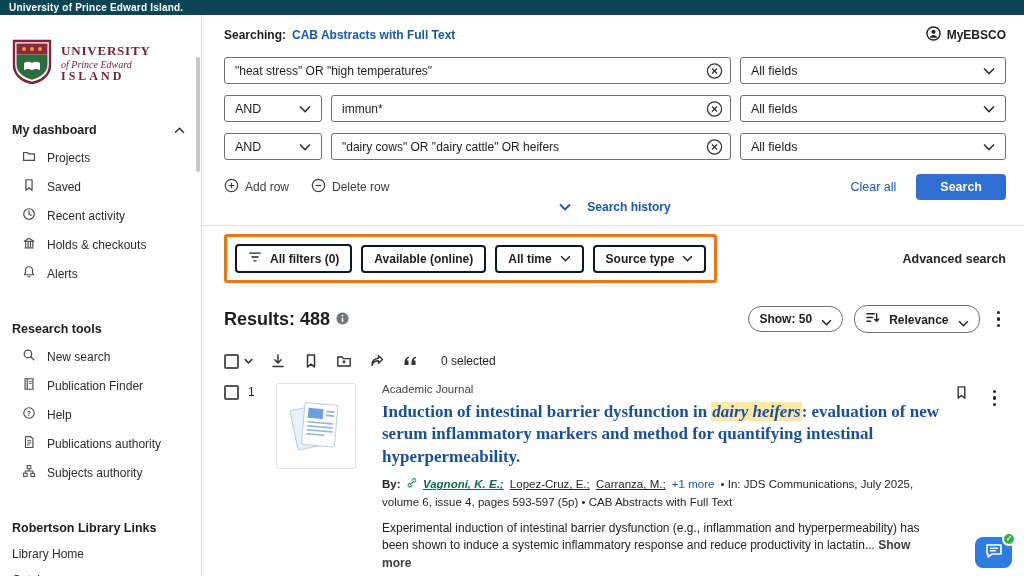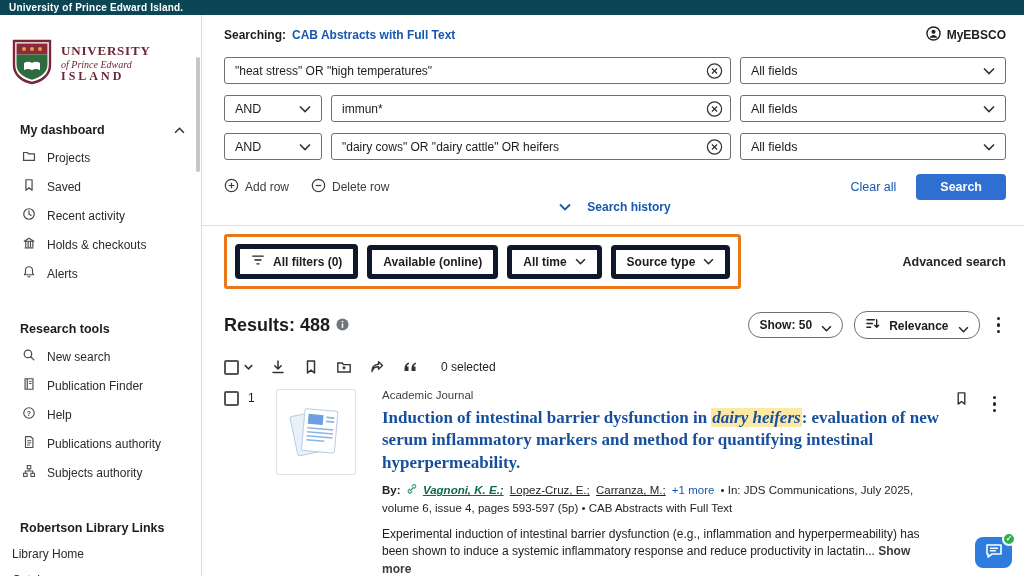--- a/index.html
+++ b/index.html
@@ -18,21 +18,21 @@
   .main { flex:1; padding:11px 18px 0 22px; position:relative; }
 
   
   .logo { display:flex; gap:9px; align-items:center; padding:24px 8px 0 12px; cursor:pointer; }
   .logo-text { font-family:"Liberation Serif", serif; color:#6d2434; line-height:1.15; }
   .lt1 { font-size:13px; font-weight:bold; letter-spacing:.8px; }
   .lt2 { font-size:10px; font-style:italic; }
   .lt3 { font-size:12px; font-weight:bold; letter-spacing:3px; }
   .side-section { margin-top:30px; }
   .side-header { display:flex; align-items:center; justify-content:space-between;
-                 padding:4px 16px 6px 20px; font-size:12.5px; font-weight:bold; color:#1d1d1d; }
+                 padding:4px 16px 6px 12px; font-size:12.5px; font-weight:bold; color:#1d1d1d; }
   .side-header.plain { cursor:default; }
   .side-item { display:flex; align-items:center; gap:11px; padding:6px 10px 6px 22px;
                font-size:12px; color:#2b2b2b; cursor:pointer; }
   .side-item svg { flex:none; }
   .side-link { padding:6px 12px; font-size:12px; color:#2b2b2b; cursor:pointer; }
 
   
   .main-header { display:flex; align-items:center; font-size:12px; margin-bottom:13px; }
   .searching-label { font-weight:bold; margin-right:6px; }
   .db-link { color:#1757b0; font-weight:600; cursor:pointer; }
@@ -55,21 +55,21 @@
   .search-btn { background:#2e6fd1; color:#fff; font-weight:bold; font-size:12.5px; border:none;
                 border-radius:4px; padding:6px 24px; margin-left:20px; cursor:pointer; font-family:inherit; }
   .history-row { display:flex; justify-content:center; align-items:center; gap:16px; color:#1757b0;
                  font-size:12px; font-weight:600; margin-top:0; cursor:pointer; }
   .divider { border-top:1px solid #e0e0e0; margin:11px -18px 0 -22px; }
 
   
   .filter-bar { display:flex; align-items:center; margin-top:8px; }
   .annotation-box { border:3px solid #e87818; border-radius:3px; padding:7px 8px;
                     display:flex; gap:9px; align-items:center; }
-  .chip { border:5px solid #0f172a; border-radius:4px; background:#fff; padding:5px 11px;
+  .chip { border:2px solid #0f172a; border-radius:4px; background:#fff; padding:5px 11px;
           font-size:12px; font-weight:bold; color:#1d1d1d; display:flex; align-items:center; gap:8px; cursor:pointer; }
   .adv-search { margin-left:auto; font-size:12.5px; font-weight:bold; color:#262626; cursor:pointer; }
 
   
   .results-row { display:flex; align-items:center; margin-top:22px; }
   .results-count { font-size:18px; font-weight:bold; display:flex; gap:6px; align-items:center; }
   .meta-right { margin-left:auto; display:flex; align-items:center; gap:11px; }
   .mini-select { border:1px solid #6f6f6f; border-radius:13px; padding:5px 10px; font-size:12px;
                  font-weight:600; display:flex; align-items:flex-end; gap:9px; background:#fff; cursor:pointer; }
   .kebab { display:flex; flex-direction:column; align-items:center; padding:3px 6px; cursor:pointer; }

